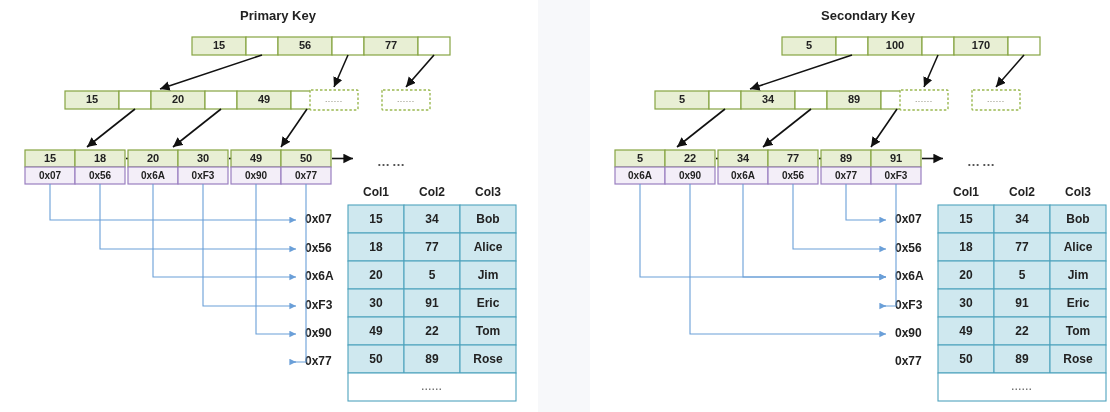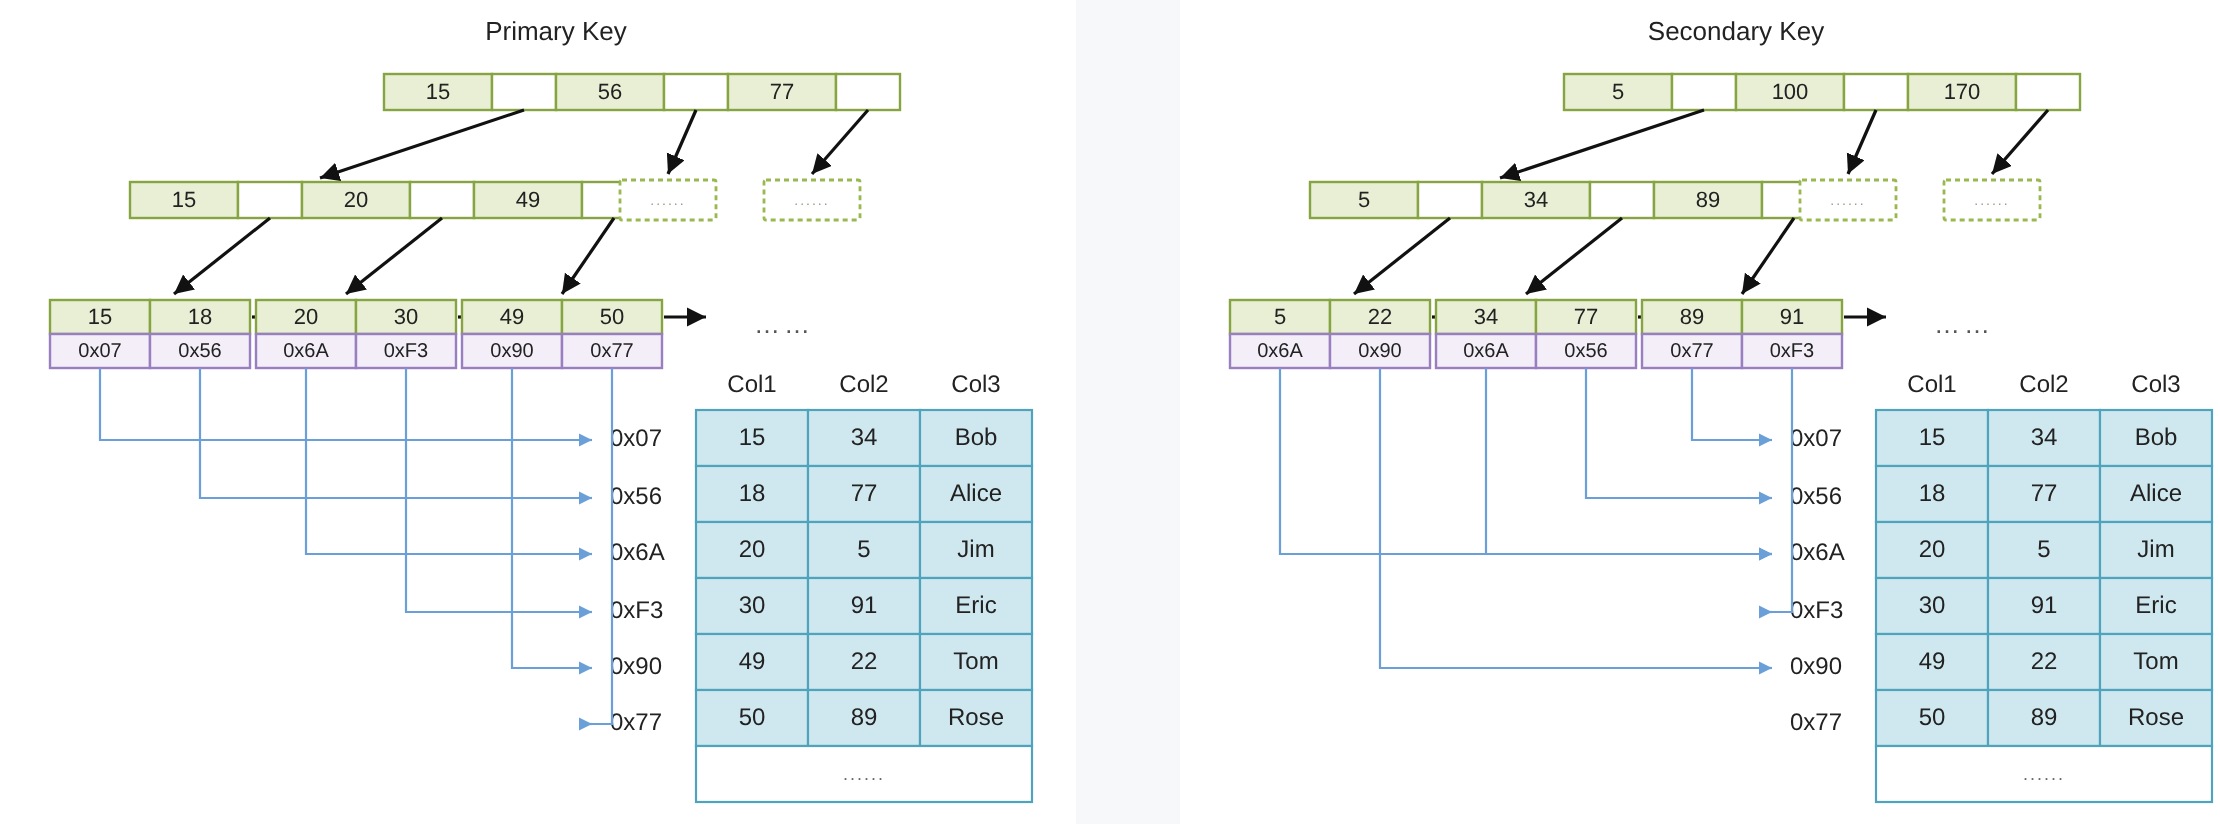--- a/index.html
+++ b/index.html
@@ -2,21 +2,21 @@
 <html><head>
 <meta charset="utf-8">
 <style>
   html,body{margin:0;padding:0;}
   body{
     width:1110px;height:412px;
     background:#f7f8fa;
     font-family:"Liberation Sans",sans-serif;
     overflow:hidden;
   }
-  #stage{position:relative;width:1110px;height:324px;}
+  #stage{position:relative;width:1110px;height:324px;font-weight:bold;}
   .panel{position:absolute;top:0;height:412px;background:#ffffff;}
   #panel-left{left:0;width:538px;}
   #panel-right{left:590px;width:520px;}
   svg.diagram{position:absolute;left:0;top:0;width:1110px;height:412px;}
   .title{font-size:13px;fill:#222;text-anchor:middle;}
   .keycell{fill:#e8efd4;stroke:#86a442;stroke-width:1.2;}
   .ptrcell{fill:#ffffff;stroke:#86a442;stroke-width:1.2;}
   .keytxt{font-size:11px;fill:#222;text-anchor:middle;dominant-baseline:middle;}
   .dashbox{fill:#ffffff;stroke:#9ab850;stroke-width:1.4;stroke-dasharray:2.5 2;}
   .dashtxt{font-size:7px;fill:#9a9a8a;text-anchor:middle;dominant-baseline:middle;letter-spacing:1px;}

